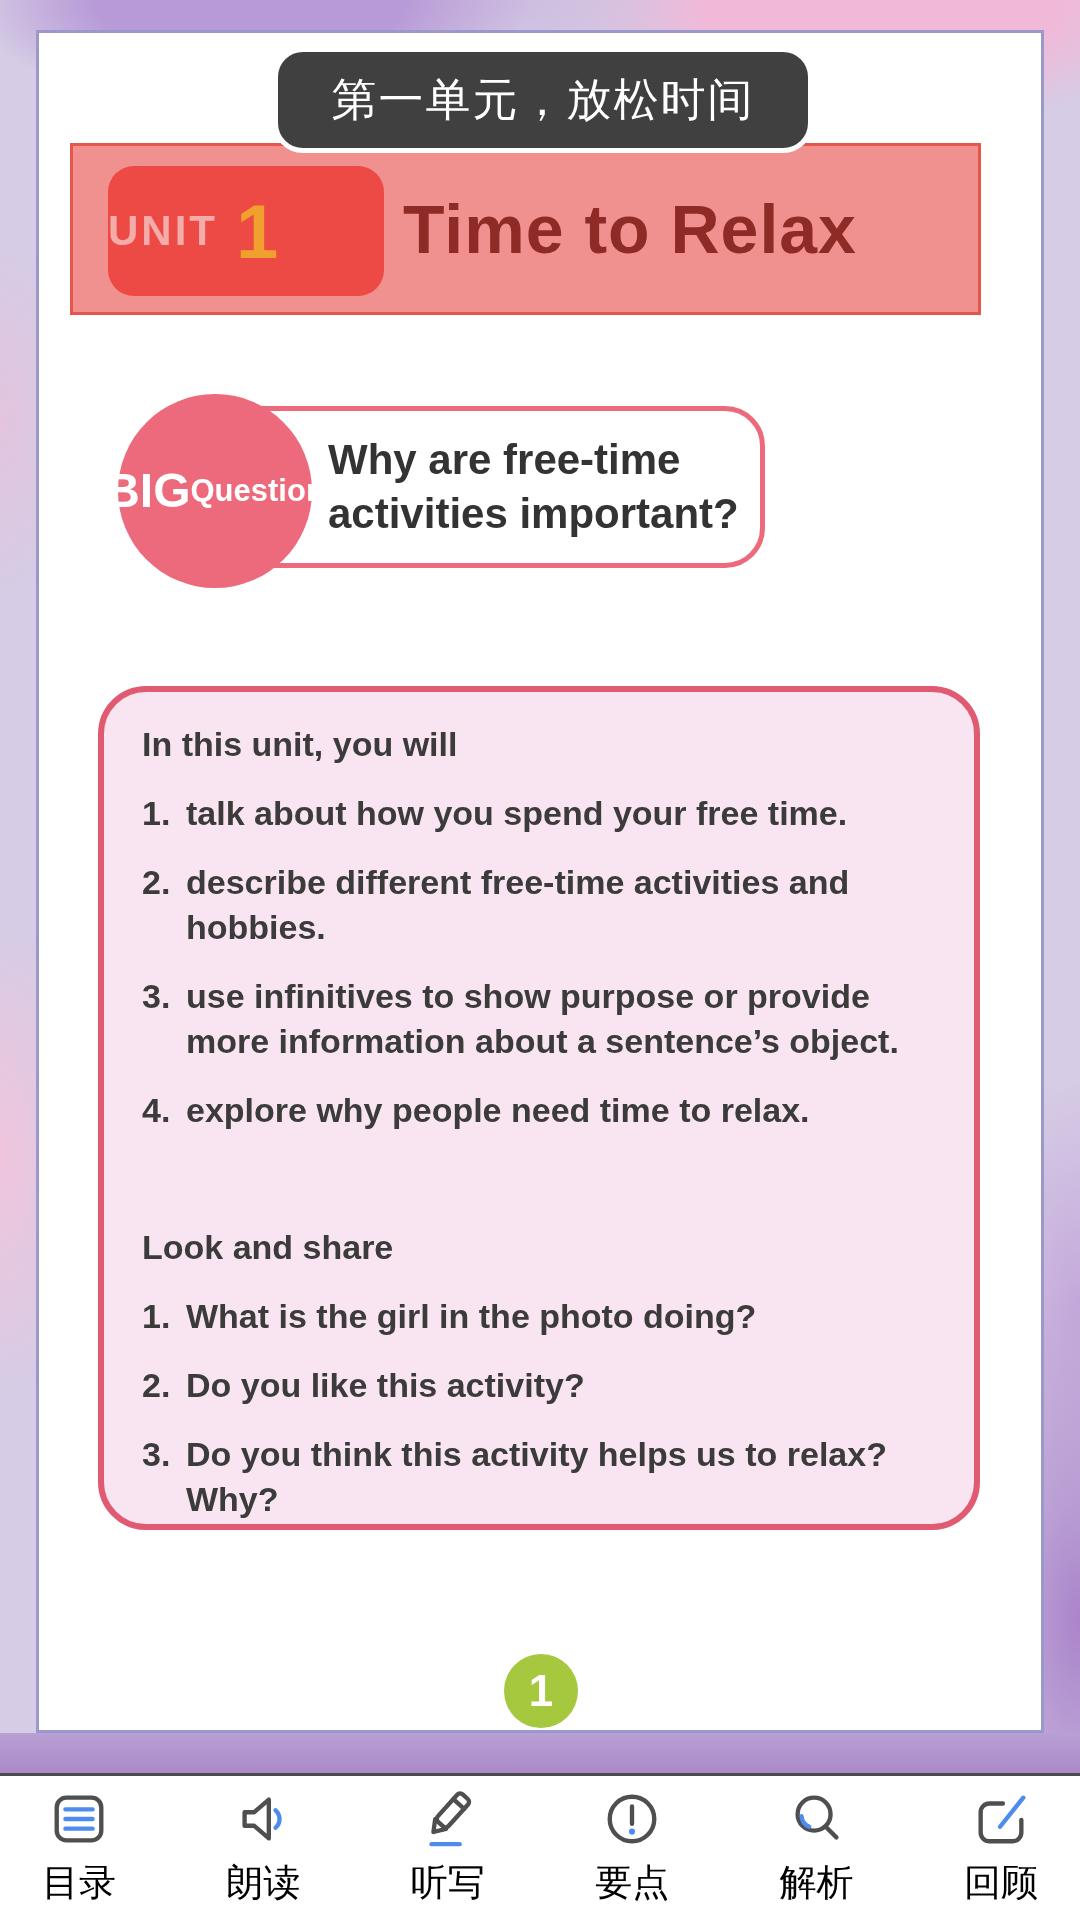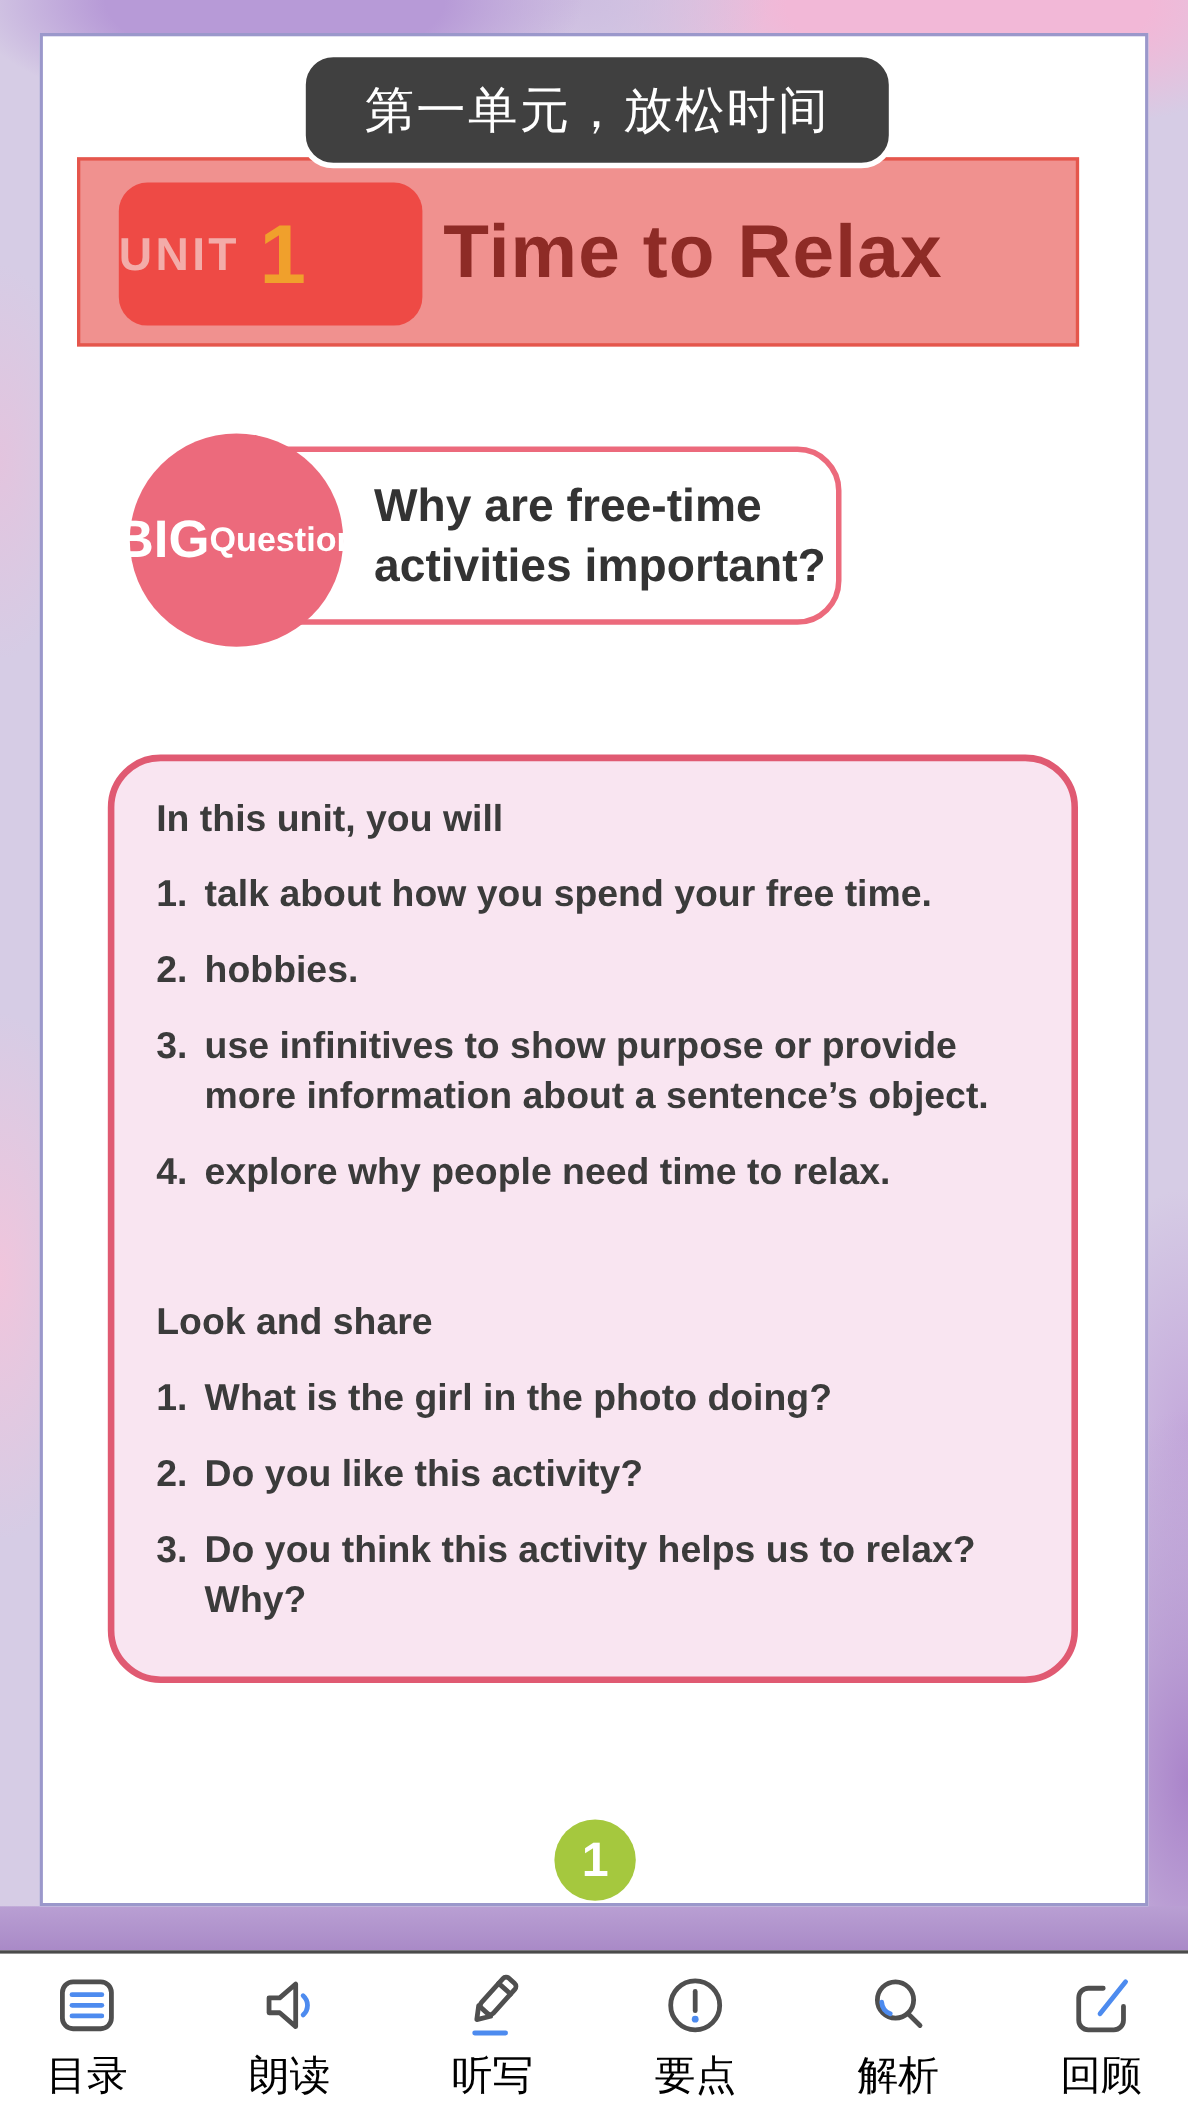--- a/index.html
+++ b/index.html
@@ -50,21 +50,21 @@
     position:absolute;left:330px;top:0;height:100%;display:flex;align-items:center;
     color:#8e2b26;font-size:68px;font-weight:bold;letter-spacing:1px;
   }
   
   .bubble{
     position:absolute;left:169px;top:373px;width:557px;height:162px;
     border:5px solid #ec6a7c;border-radius:40px;background:#ffffff;
     box-sizing:border-box;display:flex;flex-direction:column;justify-content:center;
     padding-left:115px;z-index:1;
   }
-  .bubble div{color:#333333;font-size:42px;font-weight:bold;line-height:54px;white-space:nowrap;margin-left:12px;}
+  .bubble div{color:#333333;font-size:42px;font-weight:bold;line-height:54px;white-space:nowrap;}
   .big-circle{
     position:absolute;left:79px;top:361px;width:194px;height:194px;border-radius:50%;
     background:#ec6a7c;display:flex;flex-direction:row;align-items:center;justify-content:center;
     z-index:2;
   }
   .big-circle .l1{color:#fff;font-size:48px;font-weight:bold;line-height:52px;}
   .big-circle .l2{color:#fff;font-size:31px;font-weight:bold;line-height:36px;}
   
   .obj-box{
     position:absolute;left:59px;top:653px;width:882px;height:844px;
@@ -80,21 +80,21 @@
   
   .pagenum{
     position:absolute;left:465px;top:1621px;width:74px;height:74px;border-radius:50%;
     background:#a5c83e;display:flex;align-items:center;justify-content:center;
     color:#ffffff;font-size:44px;font-weight:bold;
   }
   
   .toolbar{
     position:absolute;left:0;top:1773px;width:1080px;height:147px;
     background:#ffffff;border-top:3px solid #4b4b4b;box-sizing:border-box;
-    display:flex;justify-content:space-between;align-items:flex-start;padding:16px 42px;
+    display:flex;justify-content:space-between;align-items:center;padding:0 42px;
   }
   .tool{display:flex;flex-direction:column;align-items:center;gap:8px;cursor:pointer;}
   .tool svg{width:62px;height:62px;display:block;}
   .tool .lbl{font-size:37px;color:#000000;}
   .ic{stroke:#4f4f4f;stroke-width:4.5;fill:none;stroke-linecap:round;stroke-linejoin:round;}
   .bl{stroke:#4d8bef;stroke-width:4.5;fill:none;stroke-linecap:round;stroke-linejoin:round;}
 </style>
 </head>
 <body>
 
@@ -128,20 +128,21 @@
     <div>
         <div class="li">
           <span class="num">1.</span>
           <div class="lines">
             <div>talk about how you spend your free time.</div>
           </div>
         </div>
         <div class="li">
           <span class="num">2.</span>
           <div class="lines">
+            <div>describe different free-time activities and</div>
             <div>hobbies.</div>
           </div>
         </div>
         <div class="li">
           <span class="num">3.</span>
           <div class="lines">
             <div>use infinitives to show purpose or provide</div>
             <div>more information about a sentence’s object.</div>
           </div>
         </div>

